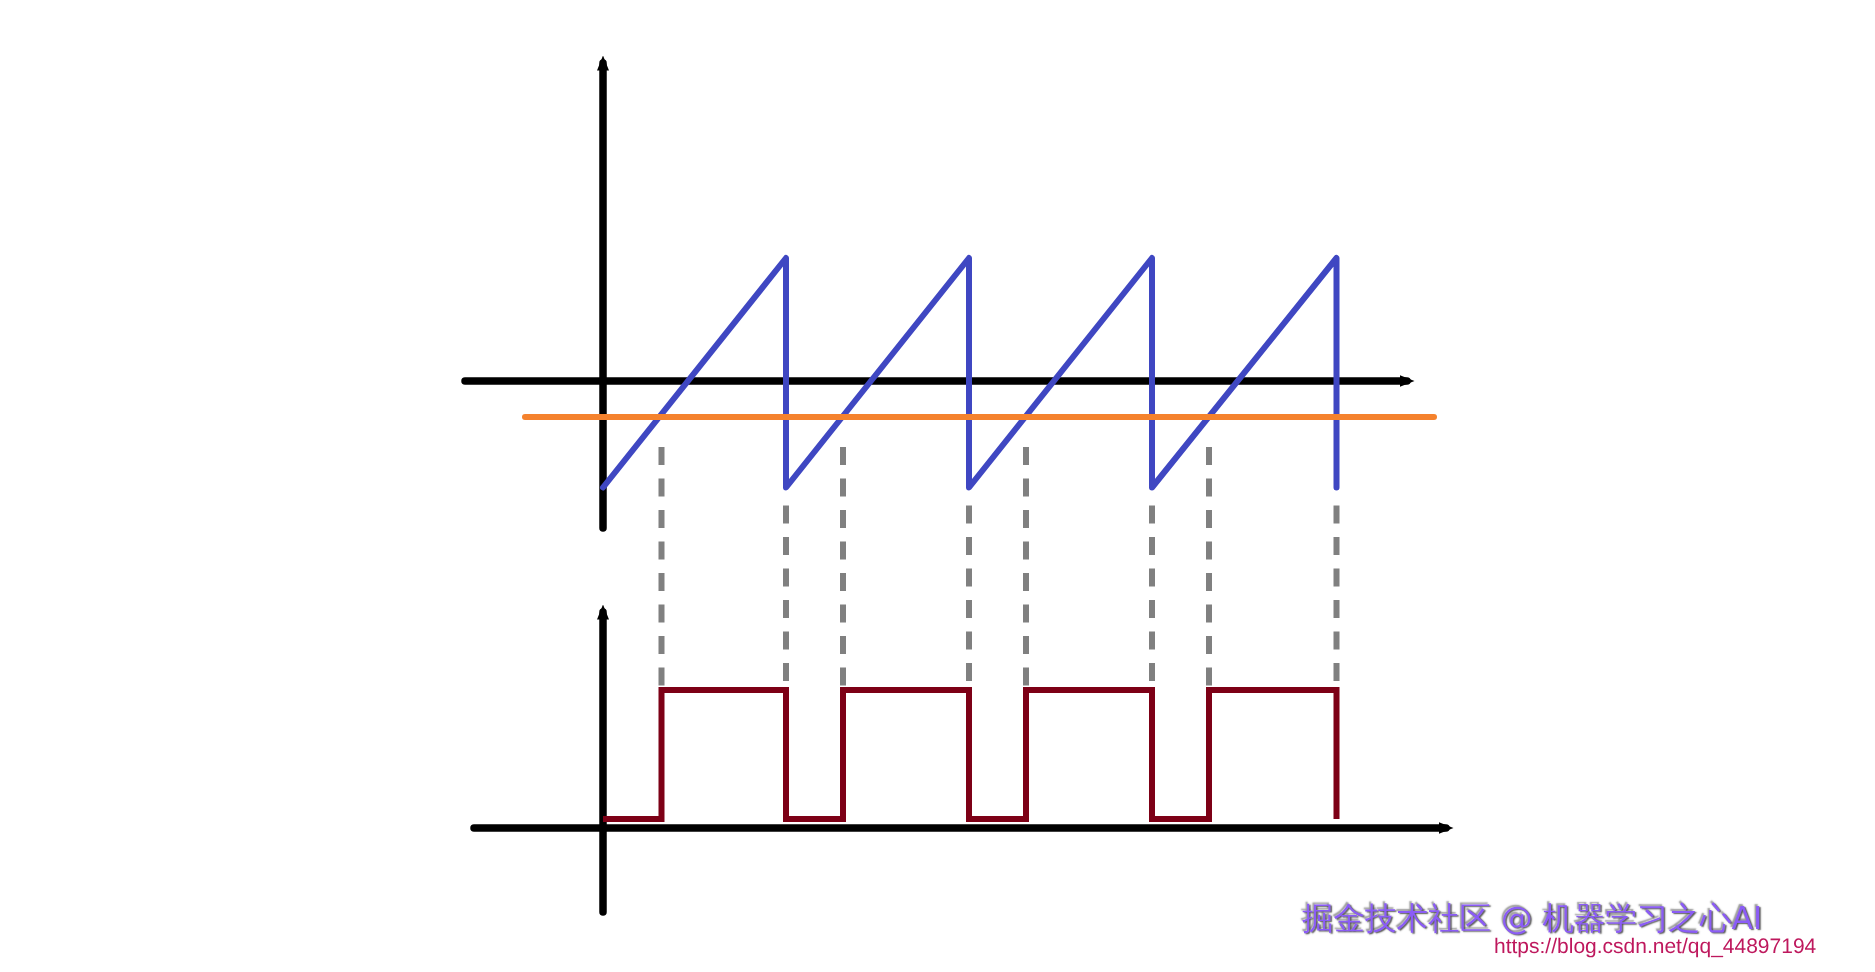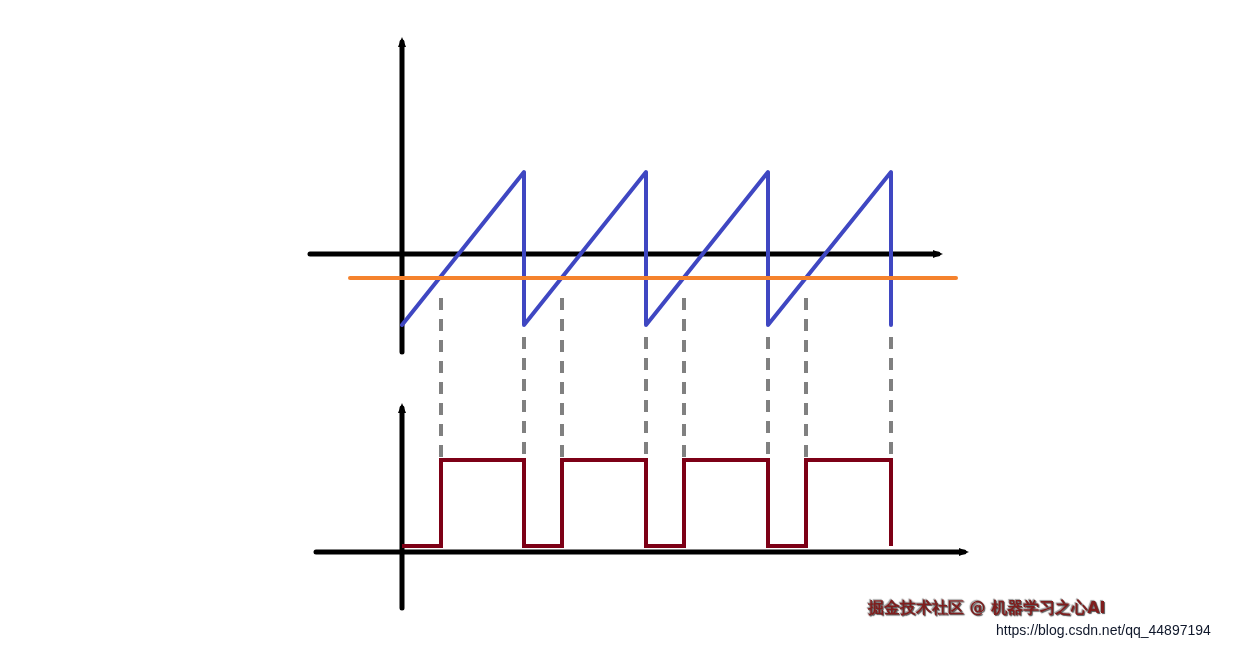--- a/index.html
+++ b/index.html
@@ -1,20 +1,20 @@
 <!DOCTYPE html>
 <html><head>
 <meta charset="utf-8">
 <style>
   html, body { margin:0; padding:0; background:#ffffff; }
   body { width:1250px; height:648px; position:relative; overflow:hidden; font-family:"DejaVu Sans", sans-serif; }
   svg#diagram { position:absolute; left:0; top:0; }
-  .watermark { position:absolute; left:868px; top:598px; font-size:16px; color:#7f1d1d;
-    text-shadow: 1px 1px 1px #555, -1px -1px 1px #999; letter-spacing:0px; white-space:nowrap;font-weight:bold; }
-  .watermark-url { position:absolute; left:996px; top:622px; font-size:14px; color:#0f172a; white-space:nowrap; font-family:"Liberation Sans", sans-serif; }
+  .watermark { position:absolute; left:868px; top:598px; font-size:21px; color:#8b5cf6;
+    text-shadow: 1px 1px 1px #555, -1px -1px 1px #999; letter-spacing:0px; white-space:nowrap; }
+  .watermark-url { position:absolute; left:996px; top:622px; font-size:14px; color:#be185d; white-space:nowrap; font-family:"Liberation Sans", sans-serif; }
 </style>
 </head>
 <body>
 
 <svg id="diagram" width="1250" height="648" viewBox="0 0 1250 648" xmlns="http://www.w3.org/2000/svg">
   <defs>
     <marker id="arrow" markerWidth="10" markerHeight="10" refX="5" refY="5" orient="auto" markerUnits="userSpaceOnUse" viewBox="0 0 10 10">
       <path d="M0,1 L10,5 L0,9 Z" fill="#000"></path>
     </marker>
   </defs>

